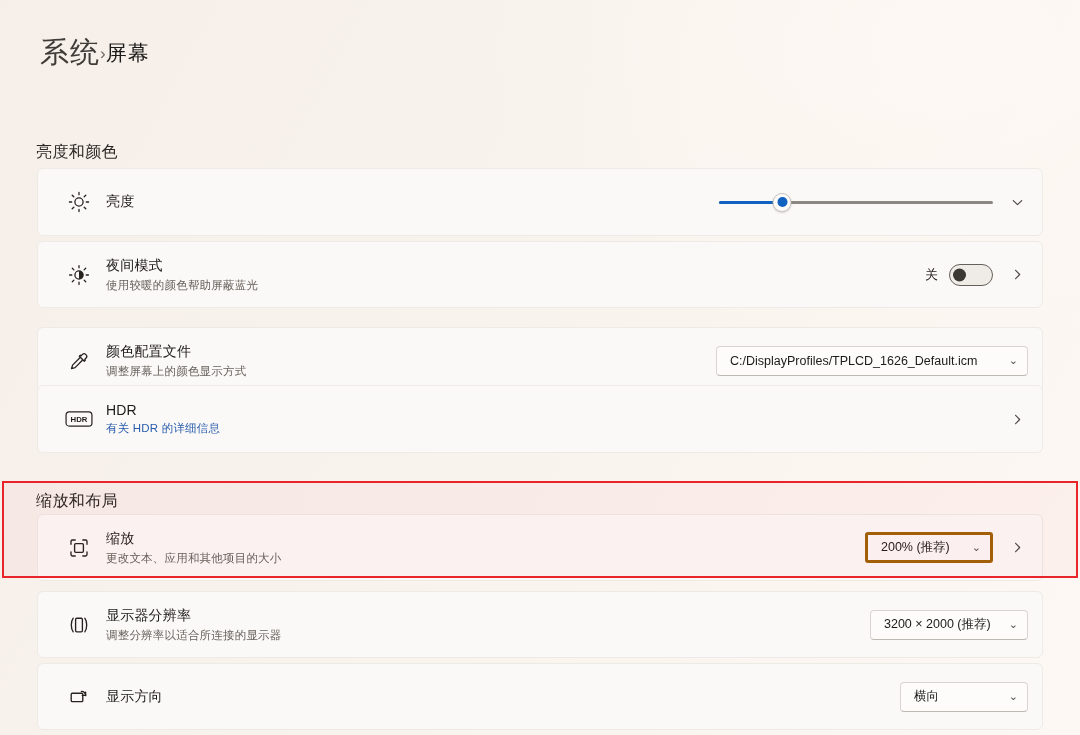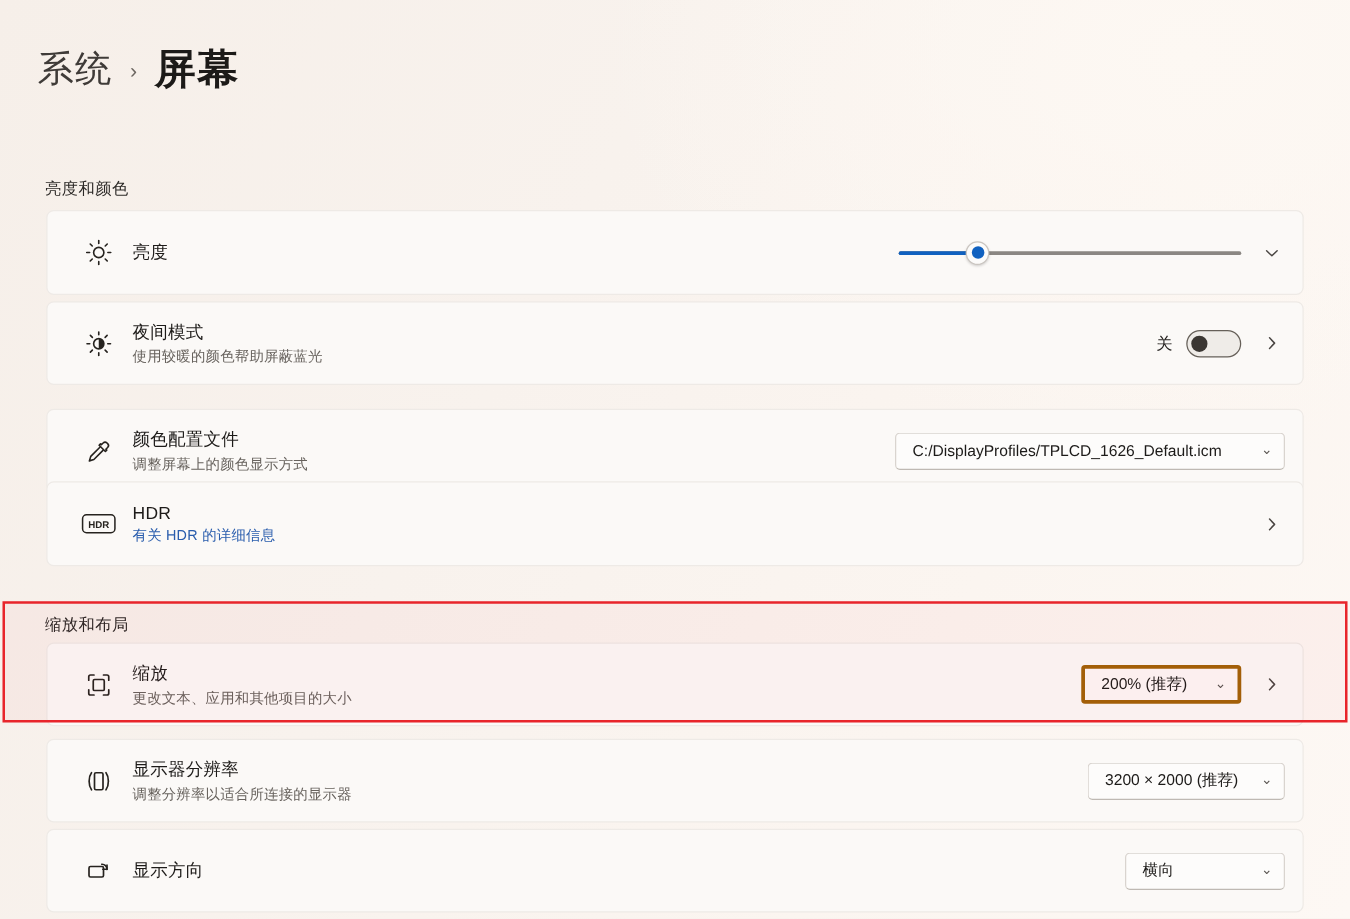--- a/index.html
+++ b/index.html
@@ -22,50 +22,49 @@
     width: 1080px;
     height: 735px;
     background:
       radial-gradient(ellipse 760px 520px at 88% 6%, #fdf8f3 0%, rgba(253,248,243,0) 62%),
       linear-gradient(118deg, #f6efe9 0%, #f8f2ed 38%, #fbf5f0 70%, #fdf8f4 100%);
   }
 
   
   .breadcrumb {
     position: absolute;
-    left: 30px;
+    left: 40px;
     top: 33px;
     display: flex;
     align-items: center;
-    gap: 14px;
     white-space: nowrap;
   }
   .crumb-parent {
     font-size: 29px;
     color: #3f3b38;
     letter-spacing: 1px;
   }
   .crumb-sep {
     font-size: 17px;
     color: #6c6661;
     position: relative;
     top: 1px;
   }
   .crumb-current {
-    font-size: 33px;
+    font-size: 21px;
     color: #1c1a18;
-    font-weight: 700;
+    font-weight: 400;
     letter-spacing: 1px;
   }
 
   
   .section-label {
     position: absolute;
     left: 36px;
-    font-size: 13px;
+    font-size: 16px;
     color: #2b2826;
     letter-spacing: .4px;
   }
   #label-brightness { top: 142px; }
   #label-scale      { top: 491px; }
 
   .card {
     position: absolute;
     left: 37px;
     width: 1006px;

